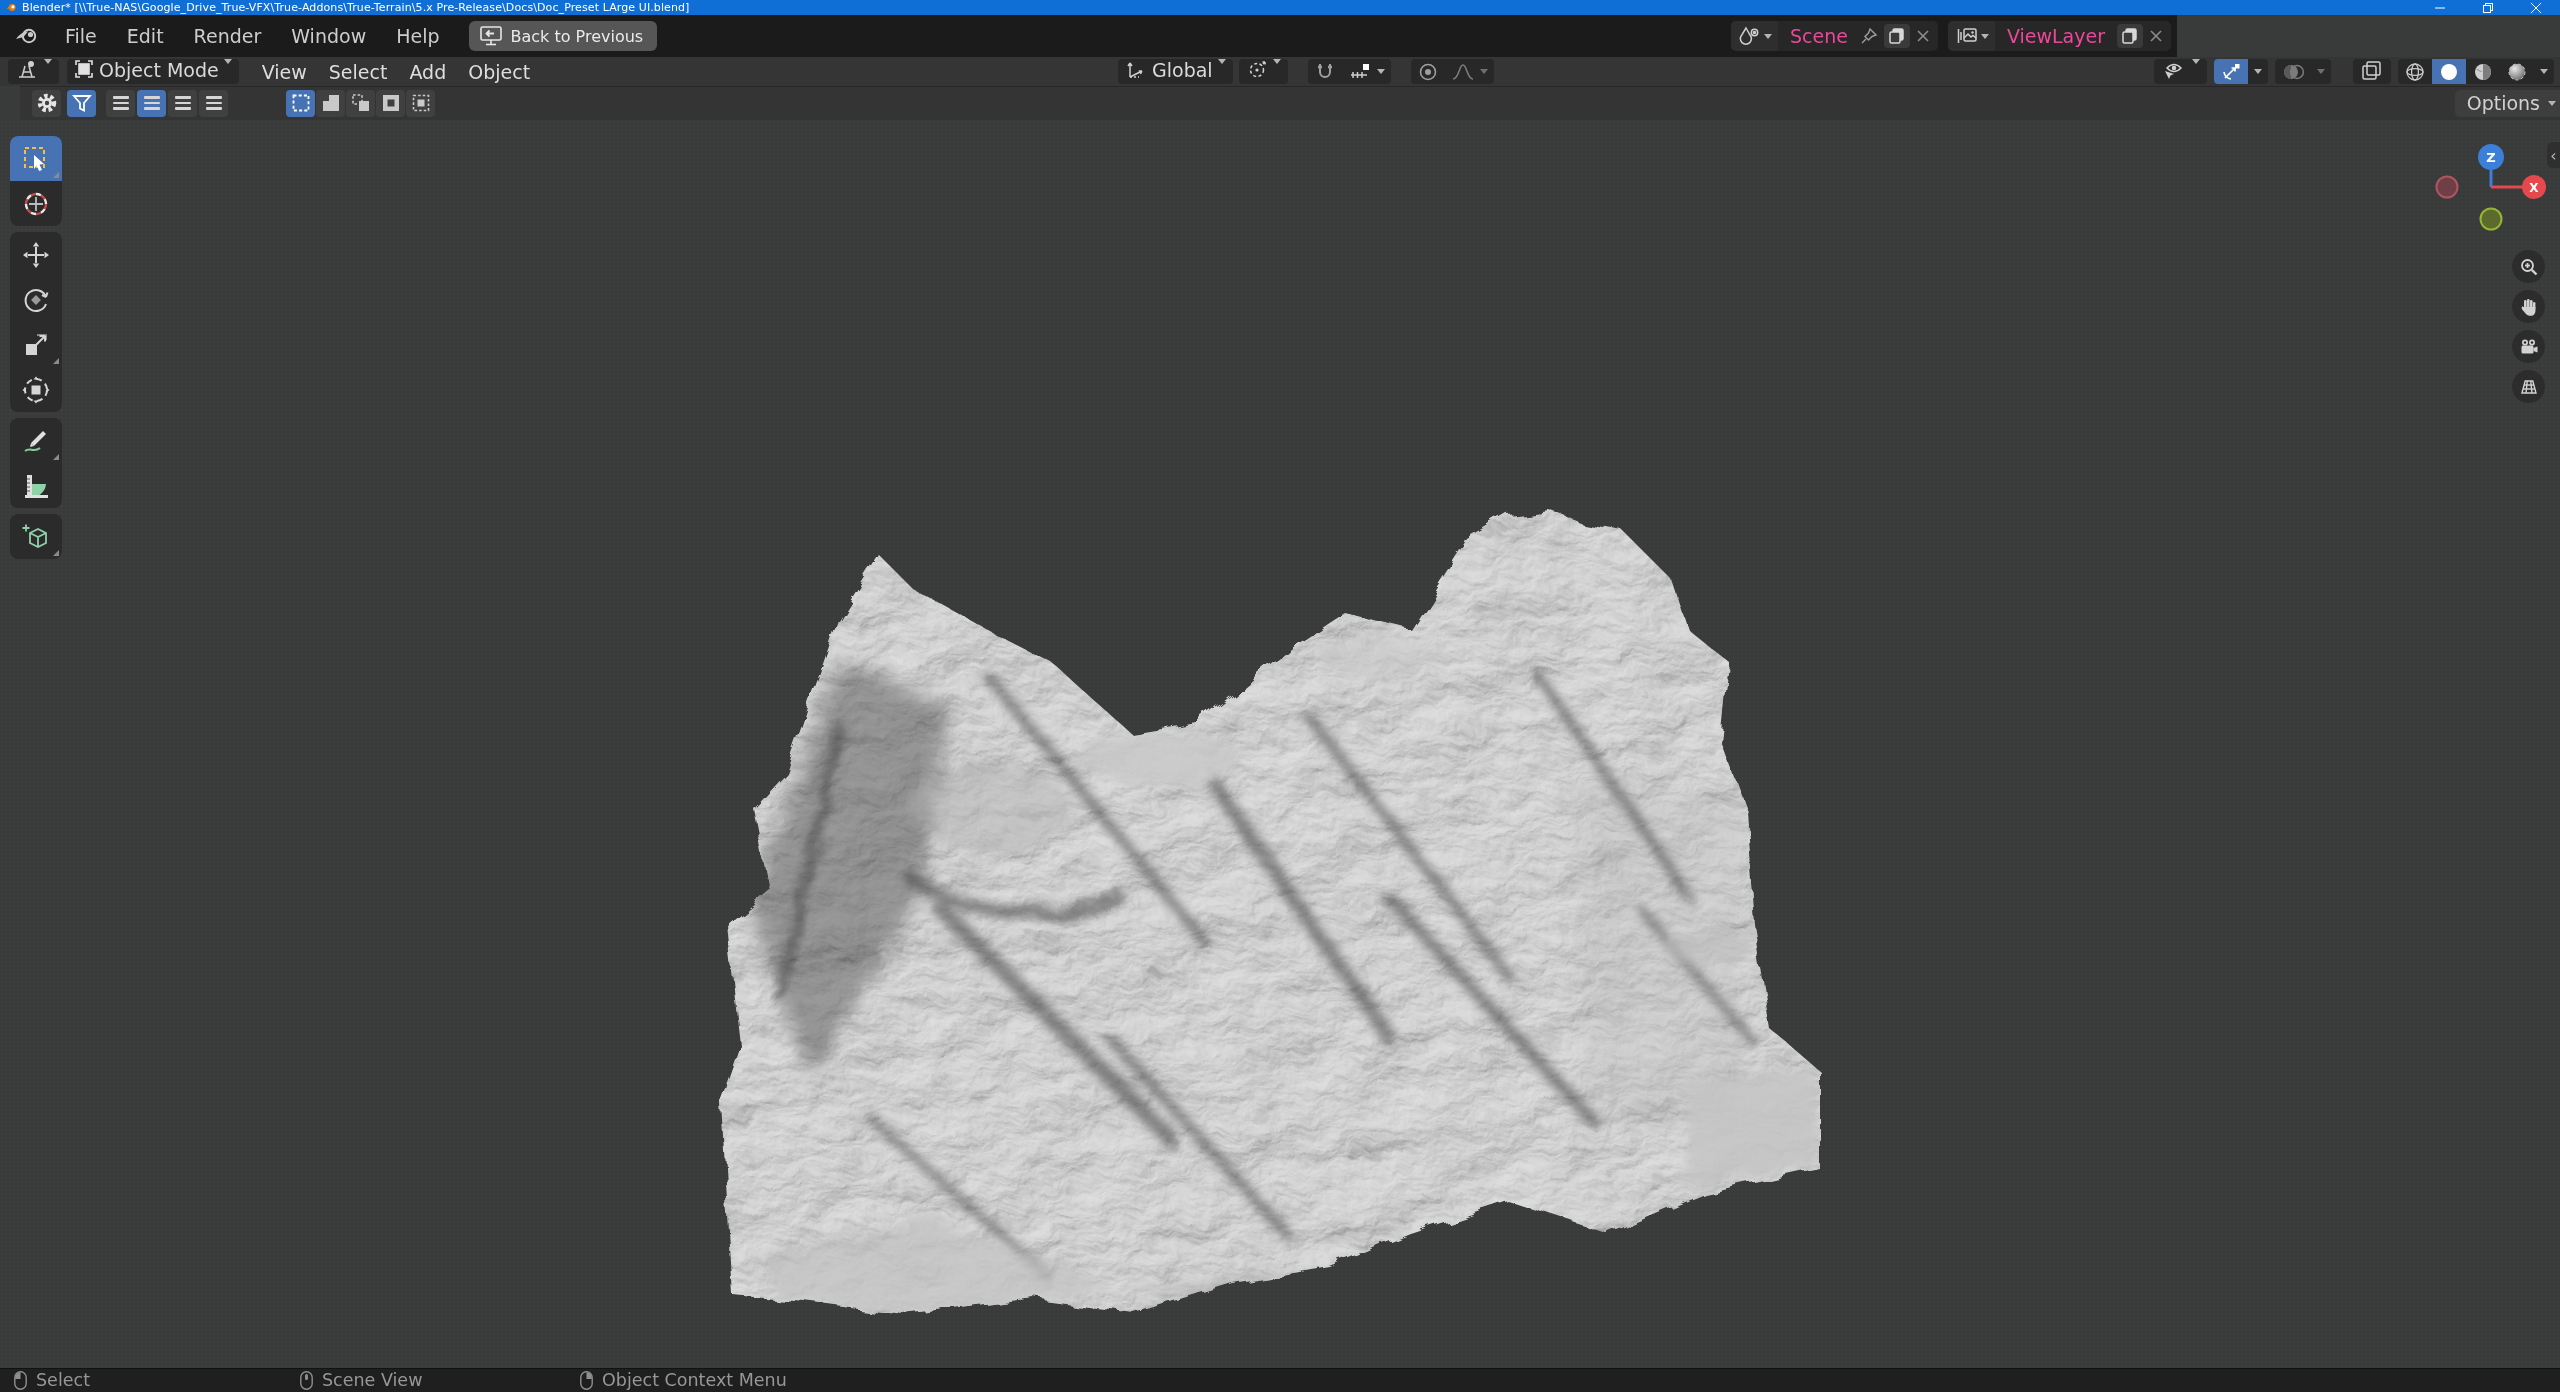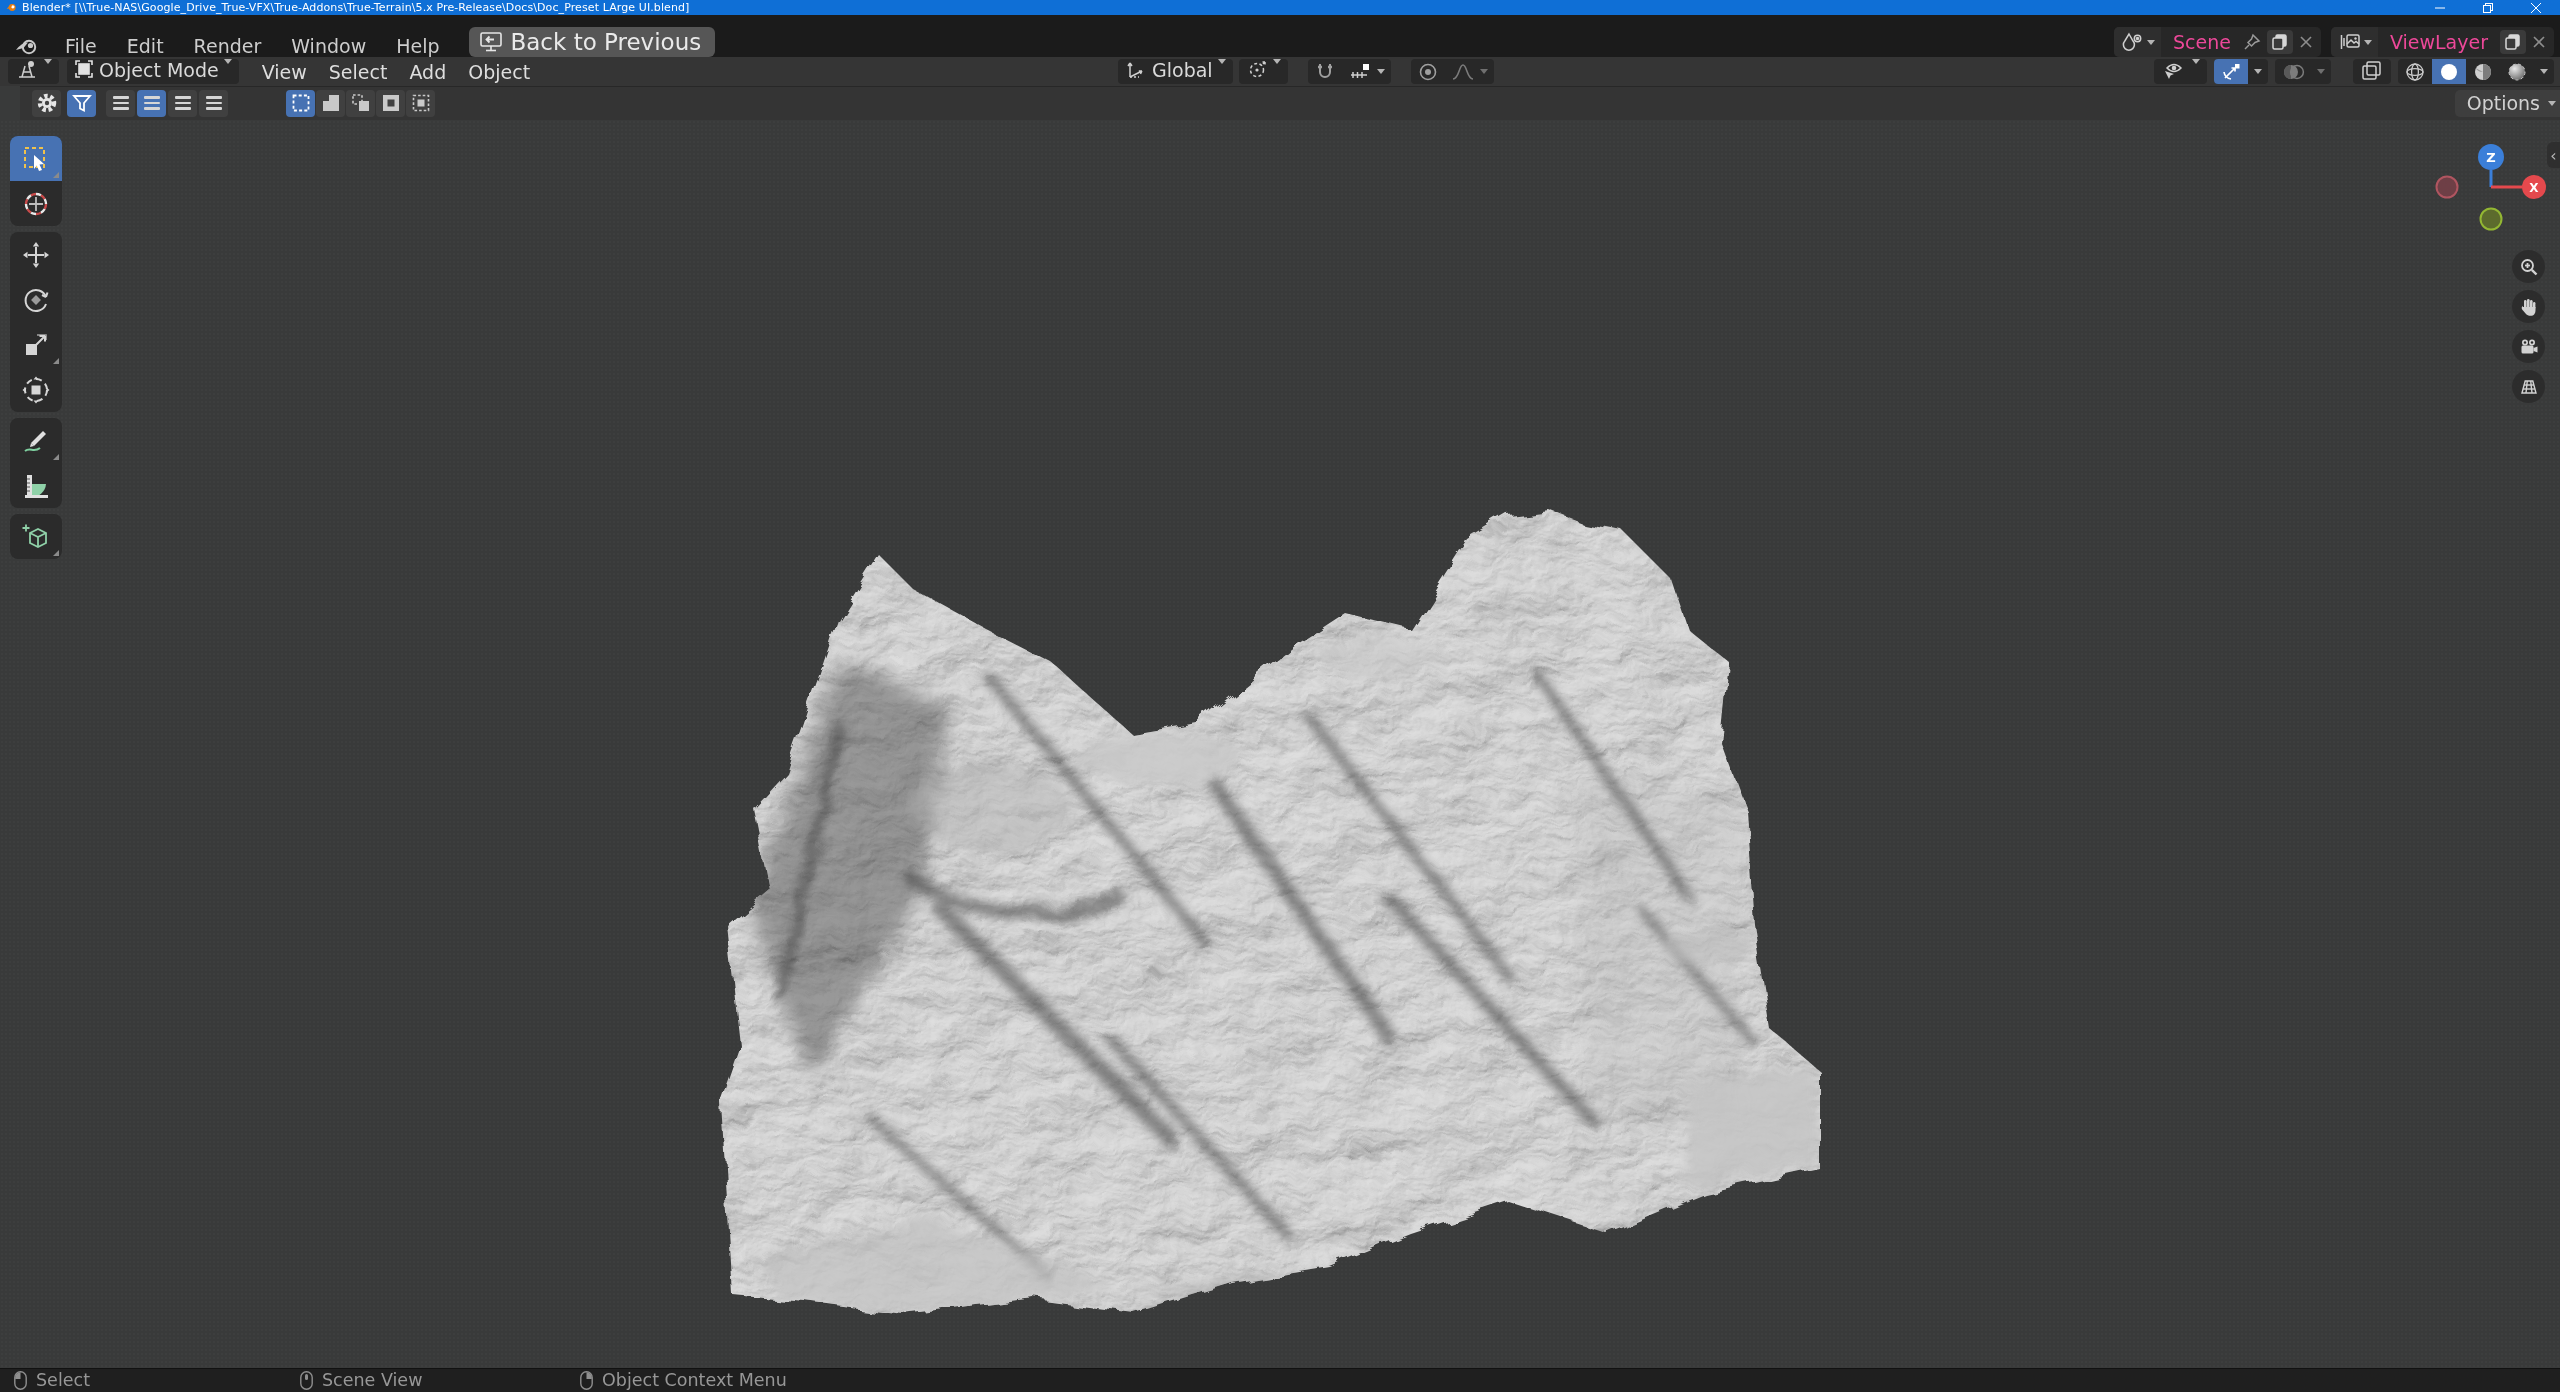--- a/index.html
+++ b/index.html
@@ -10,27 +10,27 @@
   
   .titlebar { position:absolute; left:0; top:0; width:2560px; height:15px;
               background:#0f6fd6; display:flex; align-items:center; color:#fff; }
   .tb-logo { width:11px; height:11px; margin:0 5px 0 6px; }
   .tb-title { font-size:11px; line-height:15px; white-space:nowrap; letter-spacing:.1px; }
   .tb-controls { margin-left:auto; display:flex; height:15px; }
   .tb-btn { width:48px; height:15px; display:flex; align-items:center; justify-content:center; }
   .tb-btn svg { display:block; }
 
   
-  .topbar { position:absolute; left:0; top:15px; width:2560px; height:42px;
-            background:#1b1b1b; display:flex; align-items:flex-end; color:#cdcdcd; }
+  .topbar { position:absolute; left:0; top:15px; width:2177px; height:42px;
+            background:#1b1b1b; display:flex; align-items:center; color:#cdcdcd; }
   .blender-logo { margin:0 10px 0 14px; display:flex; align-items:center; }
   .menu-item { font-size:19px; padding:0 15px; color:#cdcdcd; cursor:default; }
   .back-btn { margin-left:14px; height:30px; background:#565656; border-radius:6px;
               display:flex; align-items:center; padding:0 14px 0 10px; gap:8px;
-              color:#eaeaea; font-size:23px; }
+              color:#eaeaea; font-size:16px; }
   .tb-right { margin-left:auto; display:flex; gap:10px; margin-right:6px; }
   .id-widget { height:30px; background:#272727; border-radius:5px; display:flex;
                align-items:center; overflow:hidden; }
   .id-iconbox { height:30px; background:#2e2e2e; display:flex; align-items:center;
                 padding:0 6px 0 8px; gap:3px; }
   .id-label { font-size:19px; color:#ec4899; padding:0 12px; }
   .id-tail { display:flex; align-items:center; gap:6px; padding-right:8px; }
   .mini-box { background:#3a3a3a; border-radius:4px; padding:3px 4px; display:flex; }
 
   

